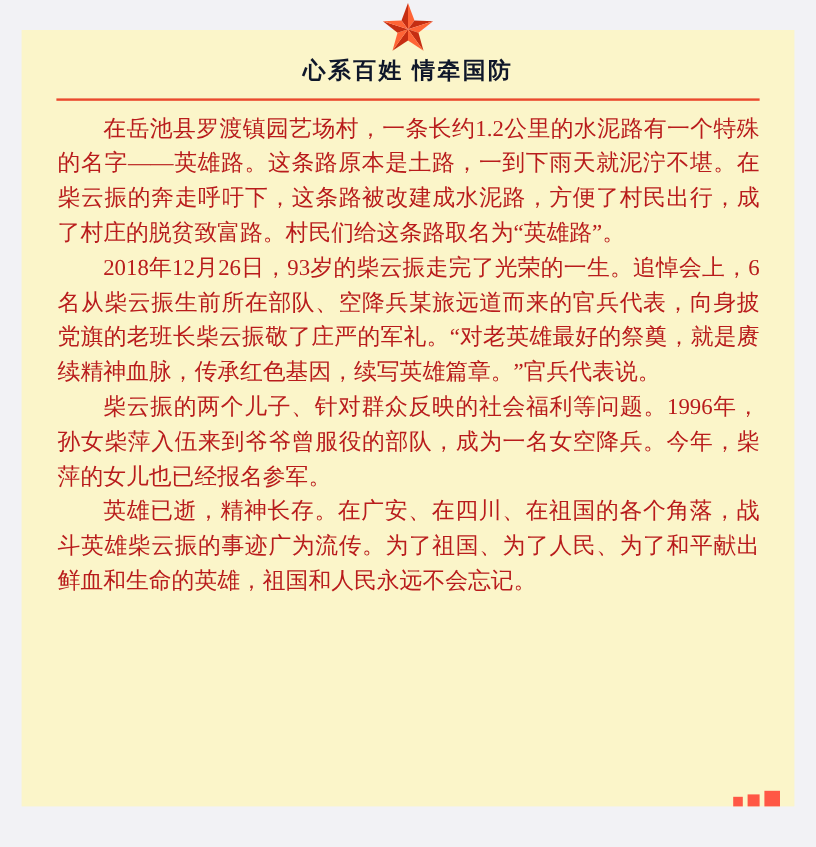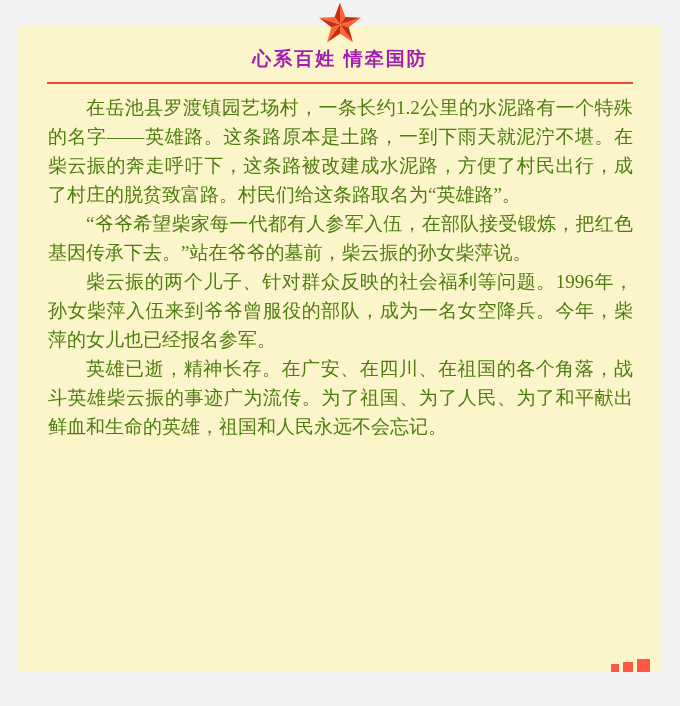--- a/index.html
+++ b/index.html
@@ -19,40 +19,40 @@
   .star-wrap {
     position:absolute;
     left:317px; top:2px;
     width:46px; height:44px;
     z-index:2;
   }
   .title {
     margin:0;
     padding-top:21px;
     text-align:center;
-    color:#a21caf;
+    color:#0f172a;
     font-size:19px;
     font-weight:bold;
     letter-spacing:2px;
     font-family:"Liberation Sans", sans-serif;
   }
   .divider {
     margin:10px 29px 0 29px;
     border:none;
     border-top:2px solid #ea4a2d;
     height:0;
   }
   .content {
     padding:9px 29px 0 30px;
   }
   .content p {
     margin:0;
     font-size:19px;
     line-height:29px;
-    color:#4d7c0f;
+    color:#b91c1c;
     text-indent:2em;
     text-align:justify;
     font-family:"Liberation Serif", "DejaVu Serif", serif;
   }
   .squares {
     position:absolute;
     right:12px; bottom:0;
     display:flex;
     align-items:flex-end;
     gap:4px;
@@ -66,21 +66,21 @@
 <body>
 
 <div class="card">
 
   <h1 class="title">心系百姓 情牵国防</h1>
 
   <hr class="divider">
 
   <div class="content">
     <p>在岳池县罗渡镇园艺场村，一条长约1.2公里的水泥路有一个特殊的名字——英雄路。这条路原本是土路，一到下雨天就泥泞不堪。在柴云振的奔走呼吁下，这条路被改建成水泥路，方便了村民出行，成了村庄的脱贫致富路。村民们给这条路取名为“英雄路”。</p>
-    <p>“爷爷希望柴家每一代都有人参军入伍，在部队接受锻炼，把红色基因传承下去。”站在爷爷的墓前，柴云振的孙女柴萍说。</p>
+    <p>2018年12月26日，93岁的柴云振走完了光荣的一生。追悼会上，6名从柴云振生前所在部队、空降兵某旅远道而来的官兵代表，向身披党旗的老班长柴云振敬了庄严的军礼。“对老英雄最好的祭奠，就是赓续精神血脉，传承红色基因，续写英雄篇章。”官兵代表说。</p>
     <p>柴云振的两个儿子、针对群众反映的社会福利等问题。1996年，孙女柴萍入伍来到爷爷曾服役的部队，成为一名女空降兵。今年，柴萍的女儿也已经报名参军。</p>
     <p>英雄已逝，精神长存。在广安、在四川、在祖国的各个角落，战斗英雄柴云振的事迹广为流传。为了祖国、为了人民、为了和平献出鲜血和生命的英雄，祖国和人民永远不会忘记。</p>
   </div>
 
   <div class="squares">
     <span class="sq sq-small"></span>
     <span class="sq sq-medium"></span>
     <span class="sq sq-large"></span>
   </div>
 

